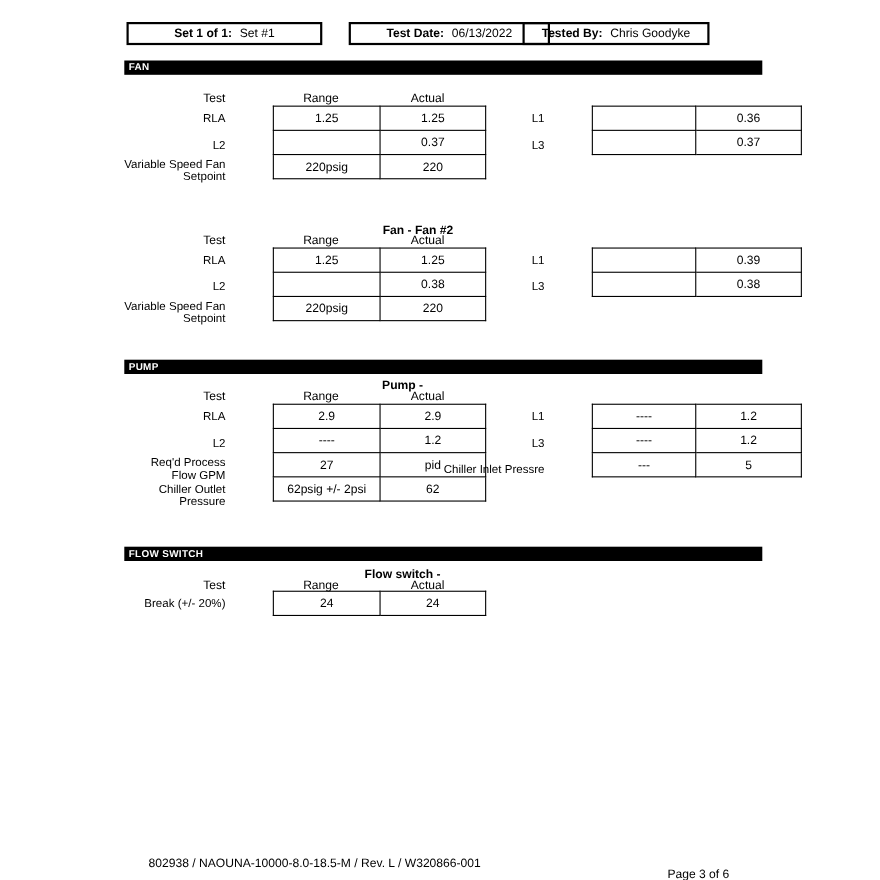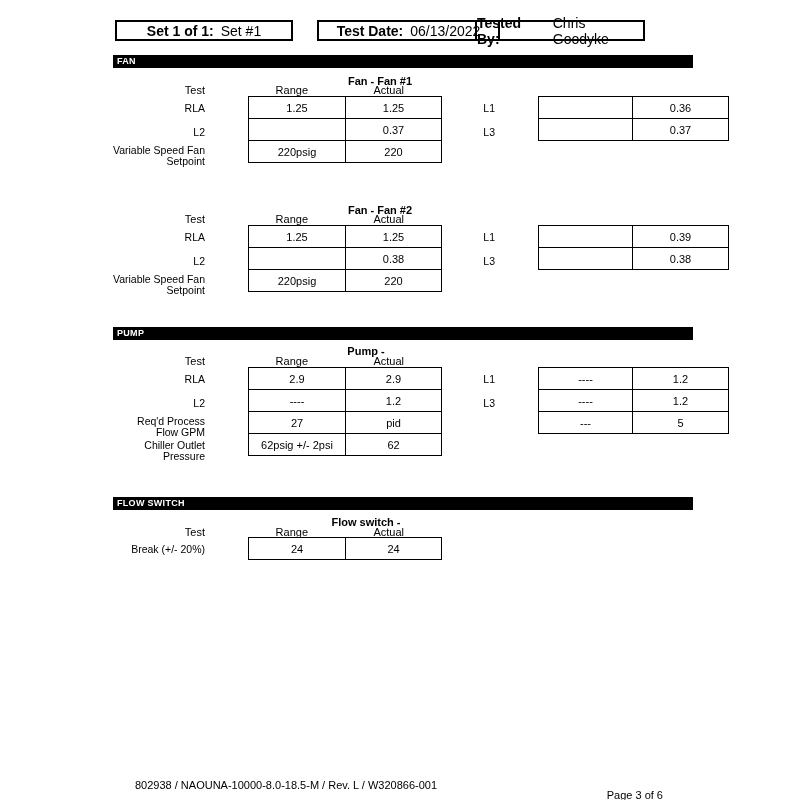--- a/index.html
+++ b/index.html
@@ -3,21 +3,21 @@
 <meta charset="utf-8">
 <style>
   html,body { margin:0; padding:0; background:#fff; }
   .page {
     position:relative; width:800px; height:800px; background:#ffffff;
     font-family:"Liberation Sans", sans-serif; color:#000; overflow:hidden;
   }
   .hdrbox {
     position:absolute; top:20px; height:21px; border:2px solid #000;
     display:flex; align-items:center; justify-content:center;
-    font-size:14px; box-sizing:border-box;
+    font-size:11px; box-sizing:border-box;
   }
   .hdrbox .lab { font-weight:bold; }
   .hdrbox .val { margin-left:7px; }
   .secbar {
     position:absolute; left:113px; width:576px; height:13px; background:#000;
     color:#fff; font-size:9px; font-weight:bold; line-height:13px;
     padding-left:4px; letter-spacing:0.3px;
   }
   .title { position:absolute; font-size:11px; font-weight:bold; text-align:center; }
   .colhdr { position:absolute; font-size:11px; height:12px; line-height:12px; text-align:right; }
@@ -50,21 +50,20 @@
     <span class="lab">Test Date:</span>
     <span class="val">06/13/2022</span>
   </div>
   <div class="hdrbox" style="left:475px;width:170px">
     <span class="lab">Tested By:</span>
     <span class="val">Chris Goodyke</span>
   </div>
 
   <div class="secbar" style="top:55px">FAN</div>
 
-  <div class="title" style="left:212px;top:75px;width:336px">Fan - Fan #1</div>
   <div class="colhdr r" style="left:112px;top:84px;width:97px;padding-right:4px;box-sizing:border-box">Test</div>
   <div class="colhdr" style="left:212px;top:84px;width:96px">Range</div>
   <div class="colhdr" style="left:309px;top:84px;width:95px">Actual</div>
   <div class="lblcol" style="left:112px;top:96px">
     <div class="lbl">RLA</div>
     <div class="lbl">L2</div>
     <div class="lbl">Variable Speed Fan Setpoint</div>
   </div>
   <table class="grid" style="left:212px;top:96px">
     <tbody>
@@ -168,20 +167,21 @@
     </tr>
     <tr>
       <td>62psig +/- 2psi</td>
       <td>62</td>
     </tr>
   </tbody>
     </table>
   <div class="lblcol wide" style="left:387px;top:367px">
     <div class="lbl">L1</div>
     <div class="lbl">L3</div>
+    <div class="lbl">Chiller Inlet Pressre</div>
   </div>
   <table class="grid" style="left:502px;top:367px">
     <tbody>
         <tr>
       <td style="width:93px">----</td>
       <td style="width:95px">1.2</td>
     </tr>
     <tr>
       <td>----</td>
       <td>1.2</td>

